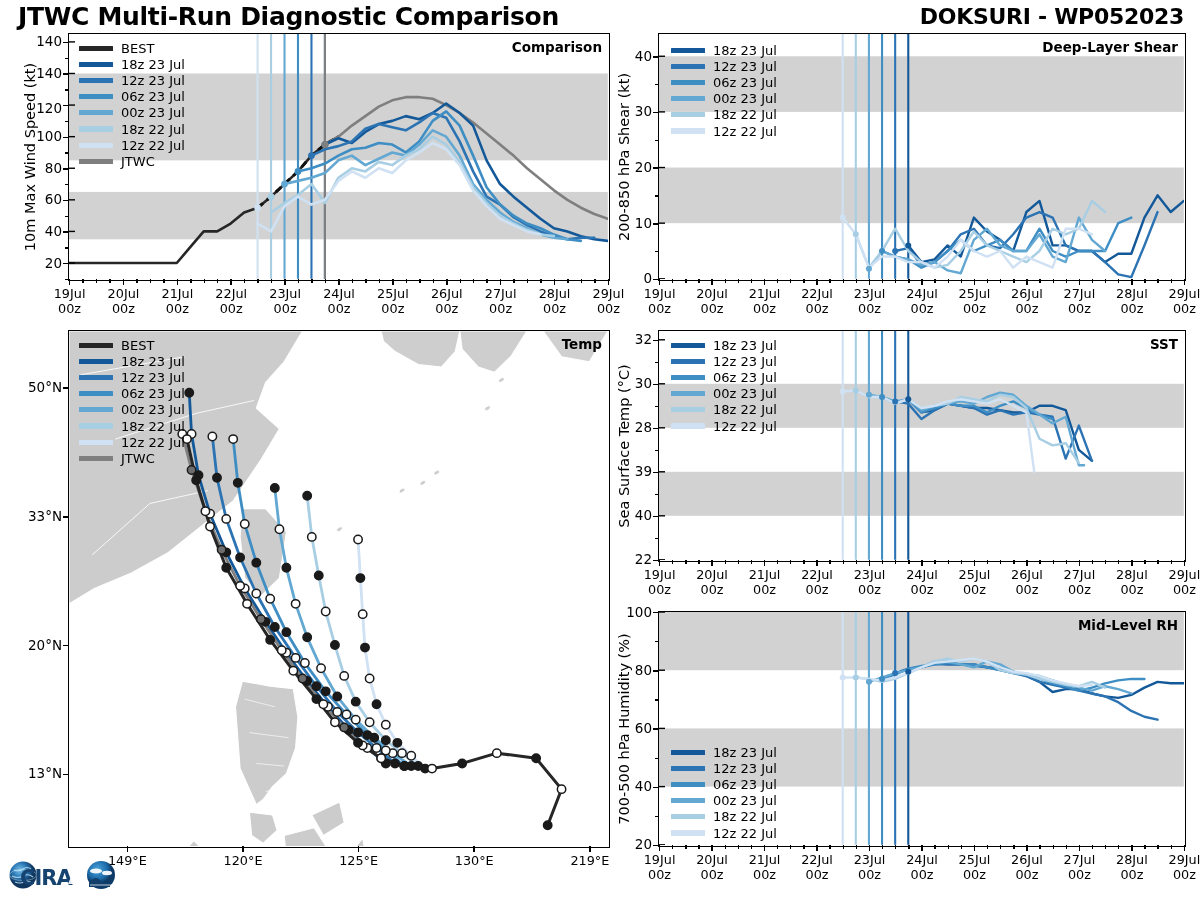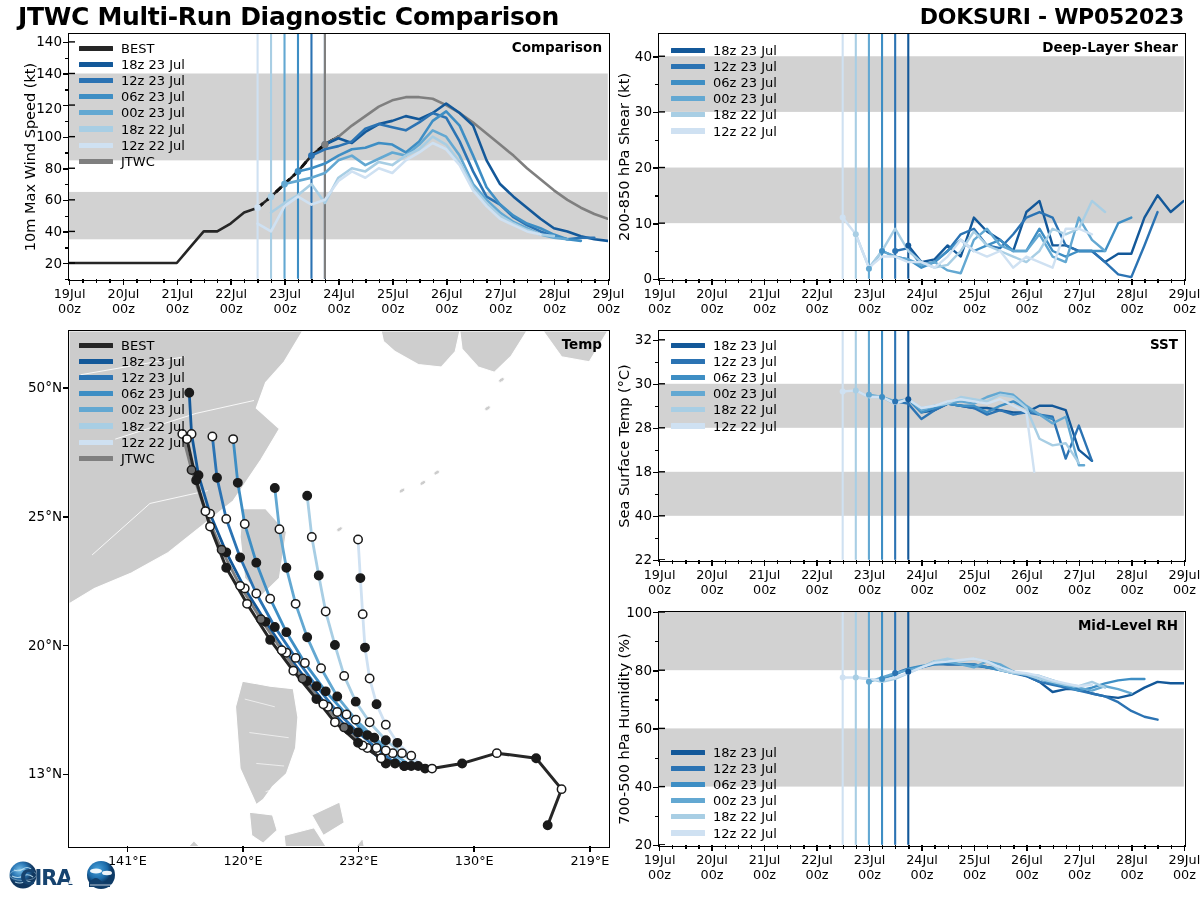--- a/index.html
+++ b/index.html
@@ -372,21 +372,21 @@
         <div class="legend-row">
           <div class="legend-swatch thick" style="background: rgb(207, 225, 242);"></div>
           <div class="legend-label">12z 22 Jul</div>
         </div>
       </div>
     </div>
     <div class="tick-y" style="left: 610px; top: 551.4px; width: 42px;">22</div>
     <div style="position: absolute; left: 653px; top: 559.7px; width: 6px; height: 1.5px; background: rgb(0, 0, 0);"></div>
     <div class="tick-y" style="left: 610px; top: 507.4px; width: 42px;">40</div>
     <div style="position: absolute; left: 653px; top: 515.7px; width: 6px; height: 1.5px; background: rgb(0, 0, 0);"></div>
-    <div class="tick-y" style="left: 610px; top: 463.4px; width: 42px;">18</div>
+    <div class="tick-y" style="left: 610px; top: 463.4px; width: 42px;">39</div>
     <div style="position: absolute; left: 653px; top: 471.7px; width: 6px; height: 1.5px; background: rgb(0, 0, 0);"></div>
     <div class="tick-y" style="left: 610px; top: 419.4px; width: 42px;">28</div>
     <div style="position: absolute; left: 653px; top: 427.7px; width: 6px; height: 1.5px; background: rgb(0, 0, 0);"></div>
     <div class="tick-y" style="left: 610px; top: 375.4px; width: 42px;">30</div>
     <div style="position: absolute; left: 653px; top: 383.7px; width: 6px; height: 1.5px; background: rgb(0, 0, 0);"></div>
     <div class="tick-y" style="left: 610px; top: 331.4px; width: 42px;">32</div>
     <div style="position: absolute; left: 653px; top: 339.7px; width: 6px; height: 1.5px; background: rgb(0, 0, 0);"></div>
     <div style="position: absolute; left: 655px; top: 559.8px; width: 4px; height: 1.4px; background: rgb(0, 0, 0);"></div>
     <div style="position: absolute; left: 655px; top: 537.8px; width: 4px; height: 1.4px; background: rgb(0, 0, 0);"></div>
     <div style="position: absolute; left: 655px; top: 515.8px; width: 4px; height: 1.4px; background: rgb(0, 0, 0);"></div>
@@ -745,30 +745,30 @@
         <div class="legend-row">
           <div class="legend-swatch thick" style="background: rgb(127, 127, 127);"></div>
           <div class="legend-label">JTWC</div>
         </div>
       </div>
     </div>
     <div class="tick-y" style="left: 10px; top: 765.328px; width: 52px;">13°N</div>
     <div style="position: absolute; left: 63px; top: 773.528px; width: 6px; height: 1.6px; background: rgb(0, 0, 0);"></div>
     <div class="tick-y" style="left: 10px; top: 636.628px; width: 52px;">20°N</div>
     <div style="position: absolute; left: 63px; top: 644.828px; width: 6px; height: 1.6px; background: rgb(0, 0, 0);"></div>
-    <div class="tick-y" style="left: 10px; top: 507.928px; width: 52px;">25°N</div>
+    <div class="tick-y" style="left: 10px; top: 507.928px; width: 52px;">33°N</div>
     <div style="position: absolute; left: 63px; top: 516.128px; width: 6px; height: 1.6px; background: rgb(0, 0, 0);"></div>
     <div class="tick-y" style="left: 10px; top: 379.228px; width: 52px;">50°N</div>
     <div style="position: absolute; left: 63px; top: 387.428px; width: 6px; height: 1.6px; background: rgb(0, 0, 0);"></div>
     <div style="position: absolute; left: 126.611px; top: 846px; width: 1.6px; height: 6px; background: rgb(0, 0, 0);"></div>
-    <div class="tick-x" style="left: 87.4112px; top: 853px; width: 80px;">141°E</div>
+    <div class="tick-x" style="left: 87.4112px; top: 853px; width: 80px;">149°E</div>
     <div style="position: absolute; left: 242.233px; top: 846px; width: 1.6px; height: 6px; background: rgb(0, 0, 0);"></div>
     <div class="tick-x" style="left: 203.033px; top: 853px; width: 80px;">120°E</div>
     <div style="position: absolute; left: 357.856px; top: 846px; width: 1.6px; height: 6px; background: rgb(0, 0, 0);"></div>
-    <div class="tick-x" style="left: 318.656px; top: 853px; width: 80px;">232°E</div>
+    <div class="tick-x" style="left: 318.656px; top: 853px; width: 80px;">125°E</div>
     <div style="position: absolute; left: 473.478px; top: 846px; width: 1.6px; height: 6px; background: rgb(0, 0, 0);"></div>
     <div class="tick-x" style="left: 434.278px; top: 853px; width: 80px;">130°E</div>
     <div style="position: absolute; left: 589.1px; top: 846px; width: 1.6px; height: 6px; background: rgb(0, 0, 0);"></div>
     <div class="tick-x" style="left: 549.9px; top: 853px; width: 80px;">219°E</div>
   </div>
 
 <svg id="cira-logo" viewBox="0 0 120 42">
   <defs>
     <radialGradient id="globeg" cx="38%" cy="32%">
       <stop offset="0%" stop-color="#79c0e8"></stop>

